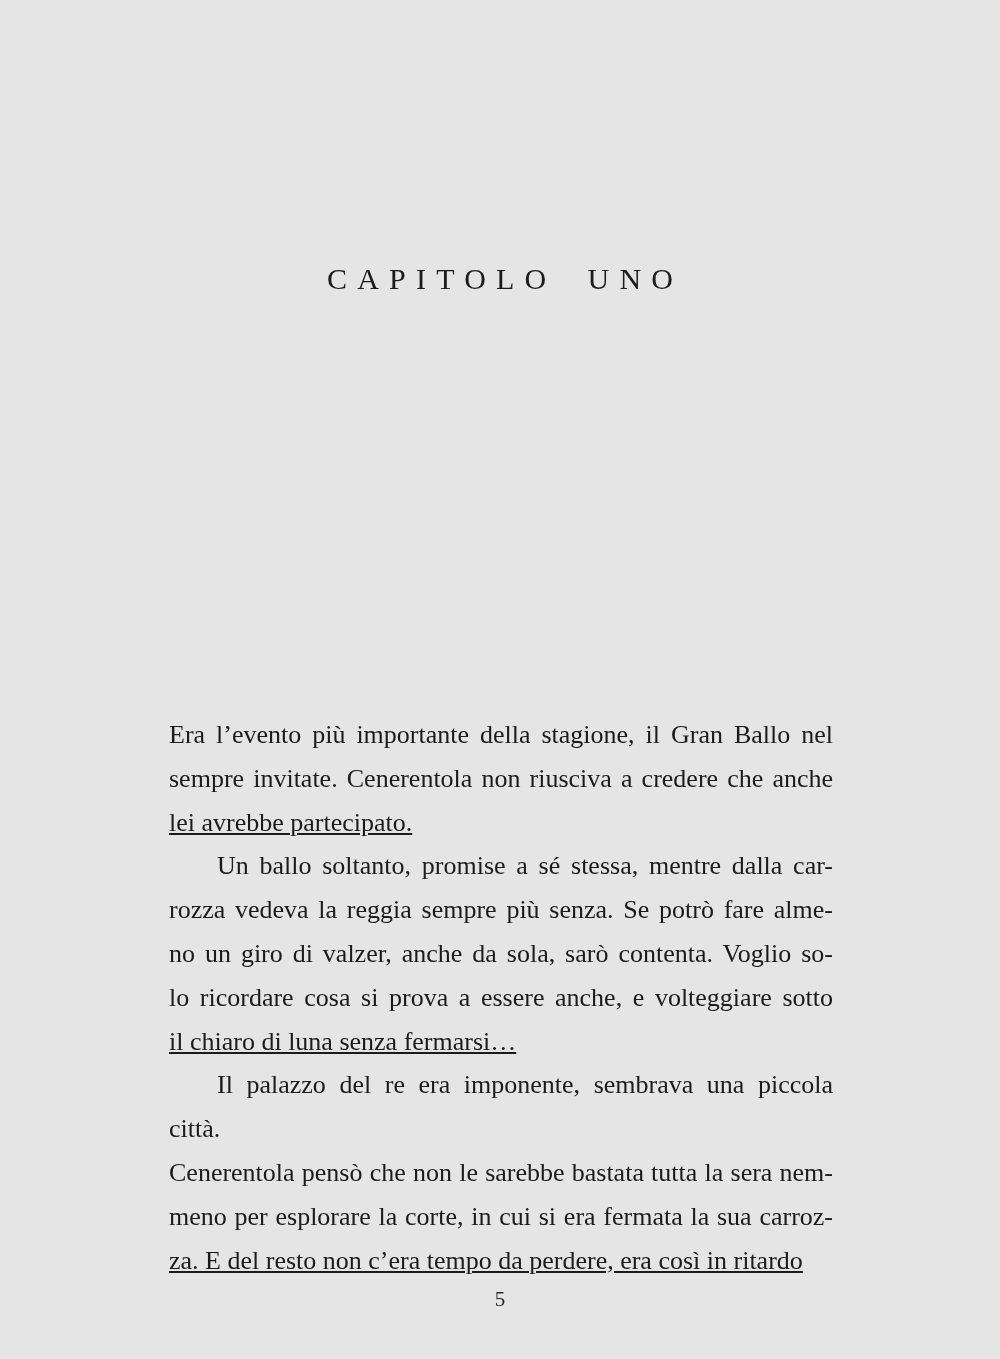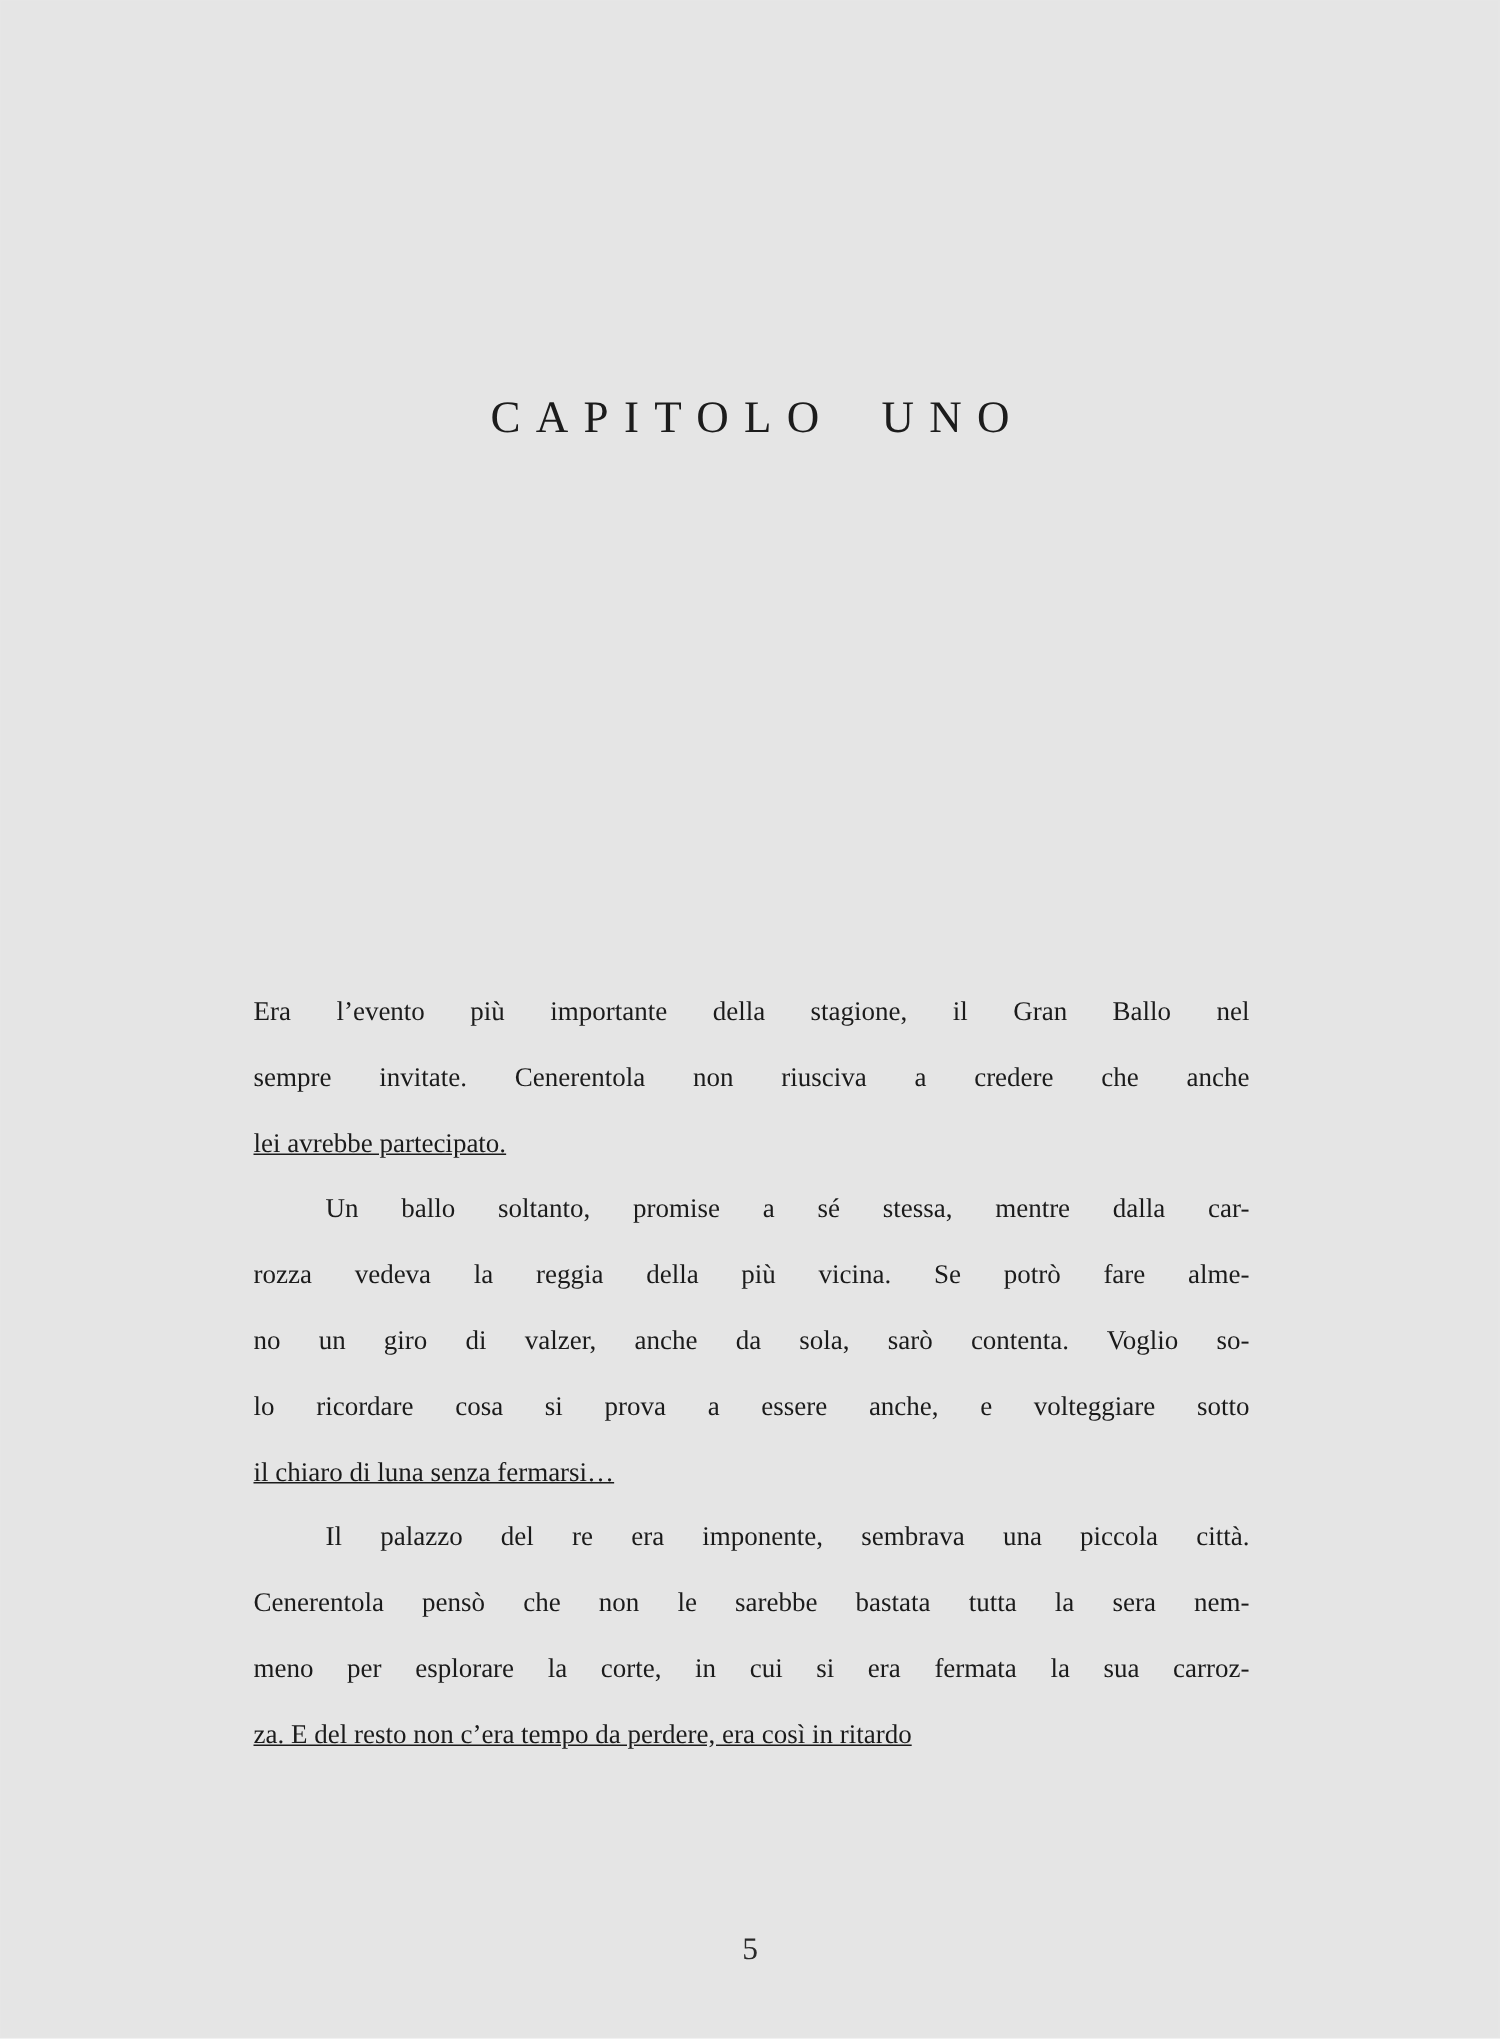--- a/index.html
+++ b/index.html
@@ -28,24 +28,24 @@
     text-align: center;
     font-size: 30px;
     font-weight: 400;
     letter-spacing: 0.34em;
     word-spacing: 0.45em;
     text-indent: 0.34em; 
     color: #1c1c1c;
   }
   .body-text {
     position: absolute;
-    top: 652px;
+    top: 712px;
     left: 168px;
     width: 664px;
-    font-size: 18px;
+    font-size: 26px;
     line-height: 43.8px;
   }
   .para {
     margin: 0;
     padding: 0;
   }
   .line {
     display: block;
     text-align: justify;
     text-align-last: justify;
@@ -76,21 +76,21 @@
   <h1 class="chapter-title">CAPITOLO UNO</h1>
 
   <div class="body-text" id="body-text">
       <p class="para">
         <span class="line">Era l’evento più importante della stagione, il Gran Ballo nel</span>
         <span class="line">sempre invitate. Cenerentola non riusciva a credere che anche</span>
         <span class="line last">lei avrebbe partecipato.</span>
       </p>
       <p class="para indent">
         <span class="line">Un ballo soltanto, promise a sé stessa, mentre dalla car-</span>
-        <span class="line">rozza vedeva la reggia della più vicina. Se potrò fare alme-</span>
+        <span class="line">rozza vedeva la reggia sempre più senza. Se potrò fare alme-</span>
         <span class="line">no un giro di valzer, anche da sola, sarò contenta. Voglio so-</span>
         <span class="line">lo ricordare cosa si prova a essere anche, e volteggiare sotto</span>
         <span class="line last">il chiaro di luna senza fermarsi…</span>
       </p>
       <p class="para indent">
         <span class="line">Il palazzo del re era imponente, sembrava una piccola città.</span>
         <span class="line">Cenerentola pensò che non le sarebbe bastata tutta la sera nem-</span>
         <span class="line">meno per esplorare la corte, in cui si era fermata la sua carroz-</span>
         <span class="line last">za. E del resto non c’era tempo da perdere, era così in ritardo</span>
       </p>

